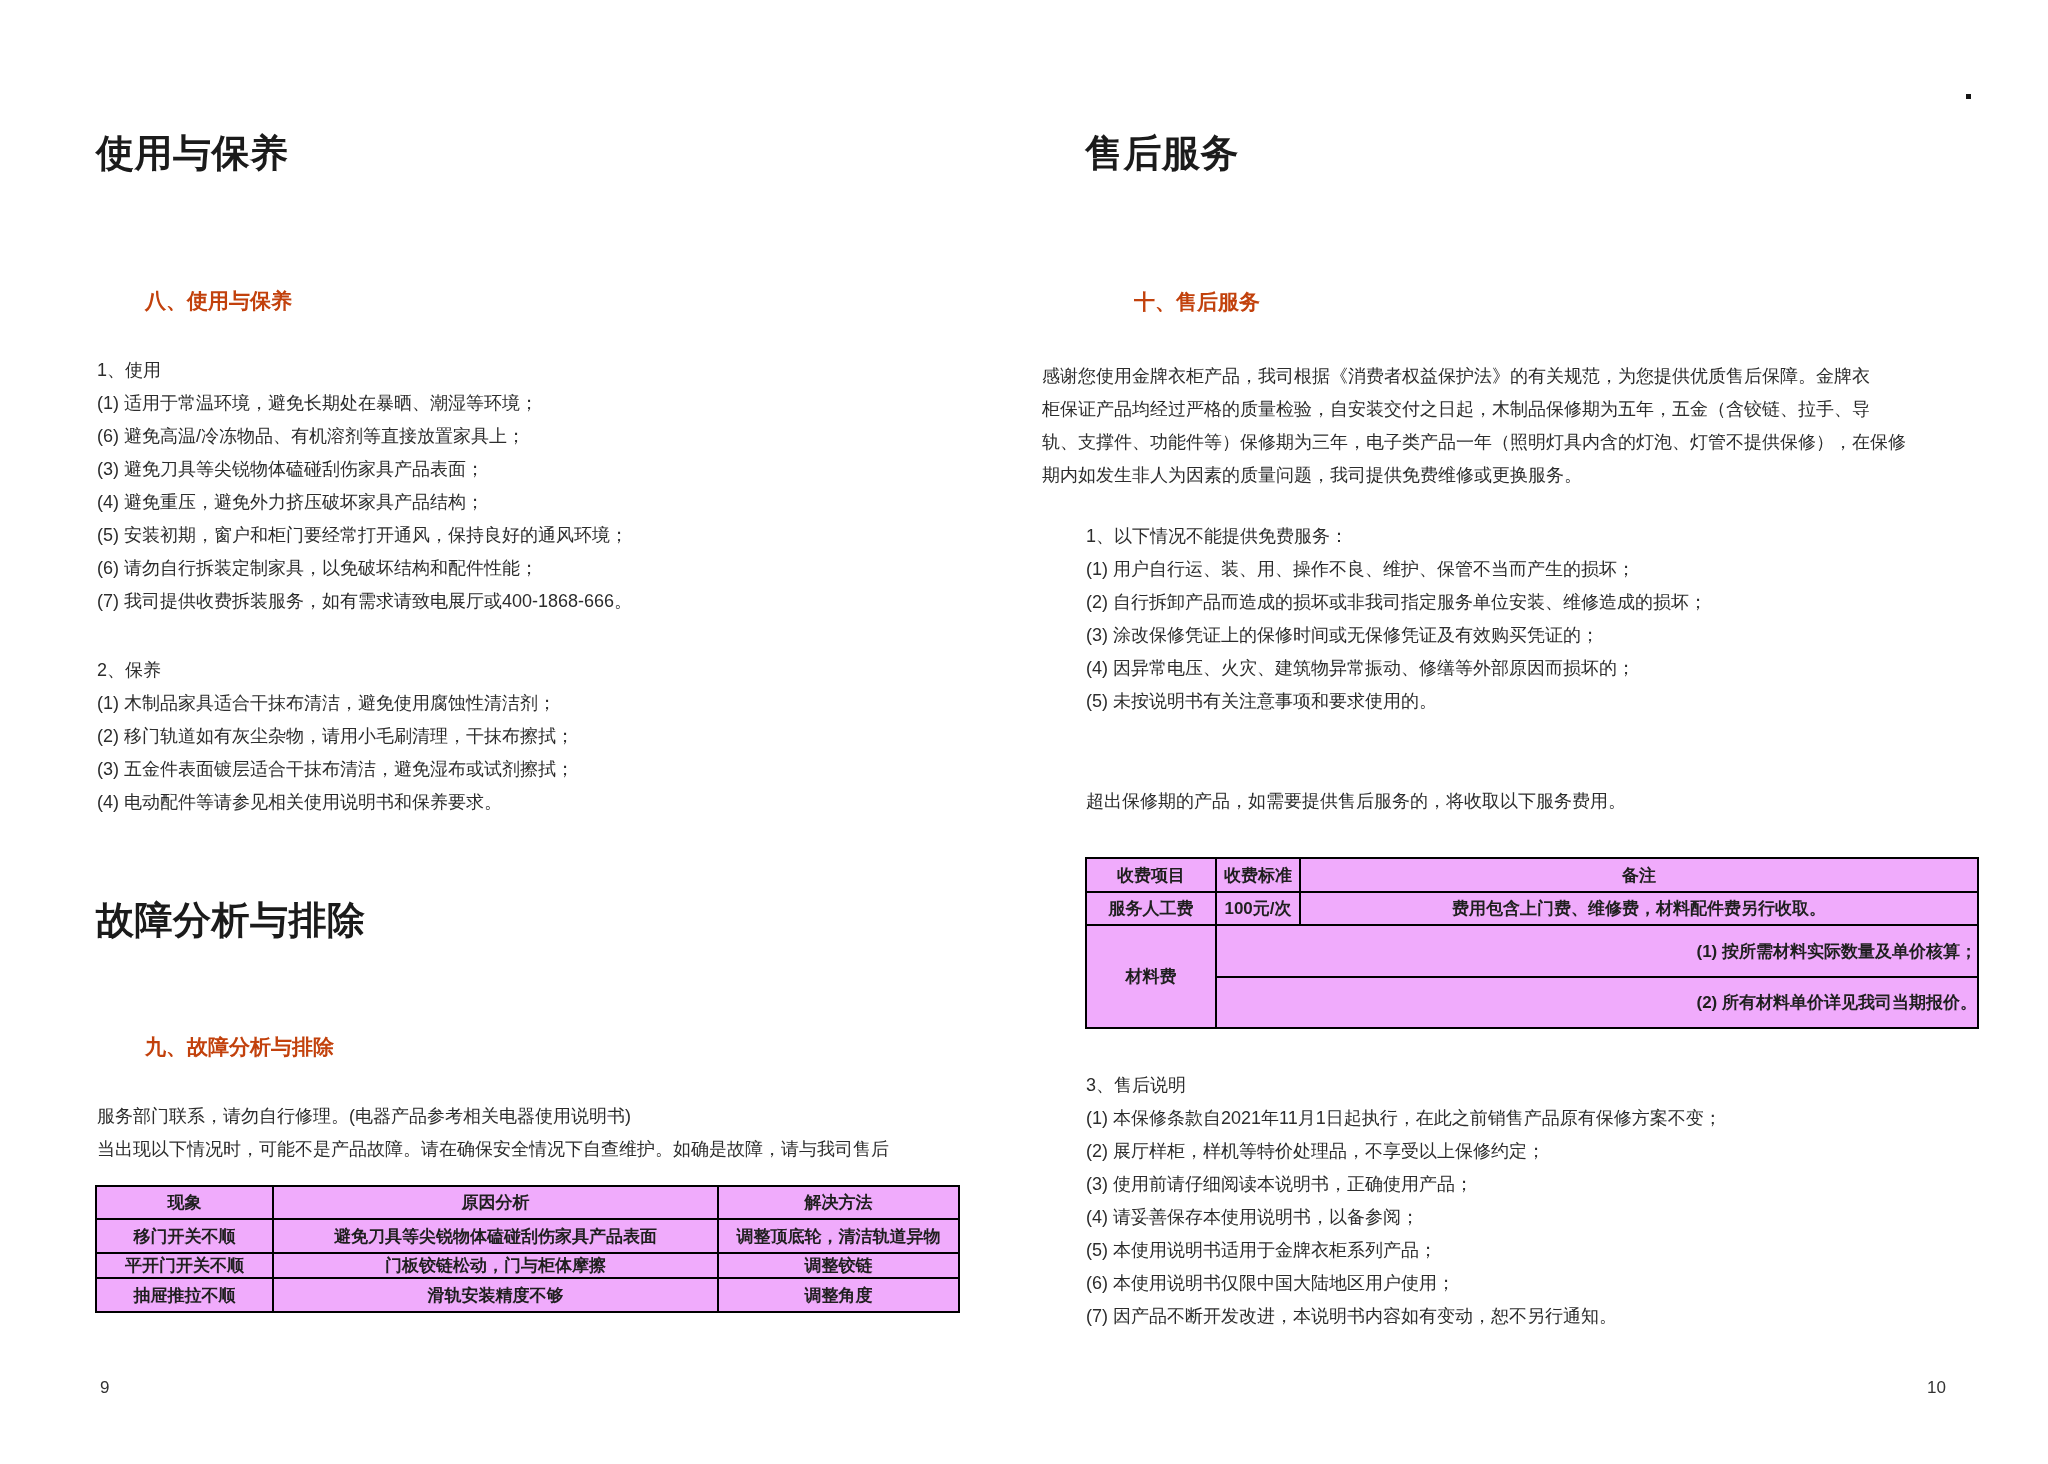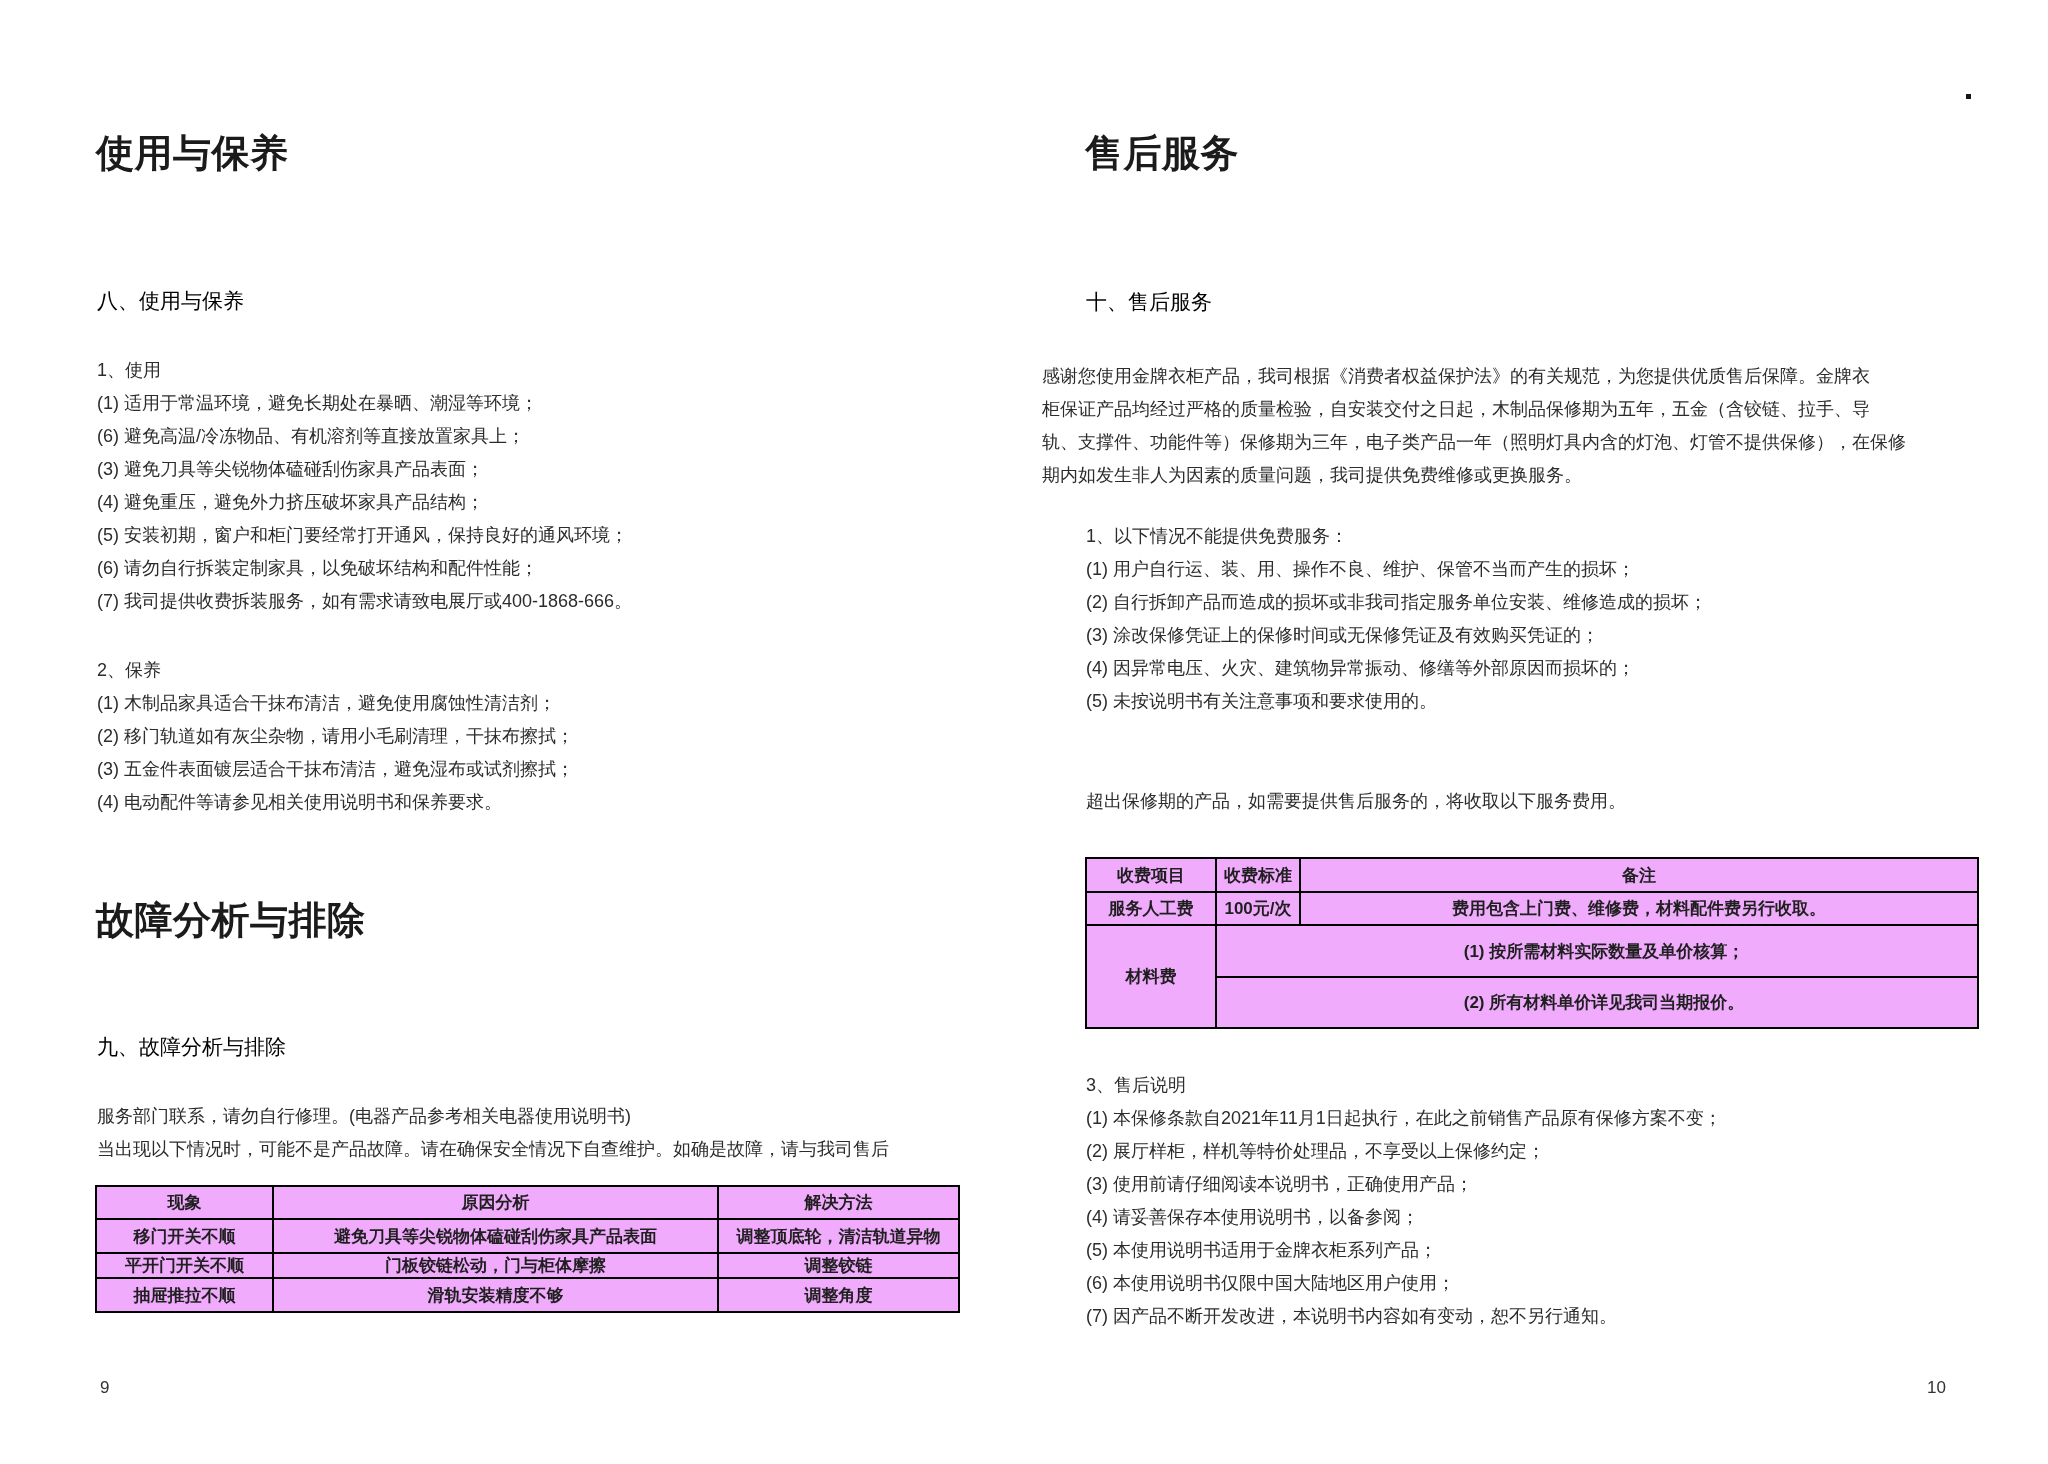--- a/index.html
+++ b/index.html
@@ -3,28 +3,28 @@
 <meta charset="utf-8">
 <style>
   html,body{margin:0;padding:0;}
   body{
     width:2048px;height:1464px;background:#ffffff;position:relative;
     font-family:"Liberation Sans", sans-serif;color:#262626;
     overflow:hidden;
   }
   .abs{position:absolute;white-space:nowrap;}
   .big-title{font-size:38px;font-weight:700;color:#1b1b1b;letter-spacing:0.5px;line-height:1;}
-  .sec-heading{font-size:21px;font-weight:400;color:#000000;line-height:1;}
+  .sec-heading{font-size:21px;font-weight:700;color:#c2410c;line-height:1;margin-left:48px;}
   .body-block{font-size:18px;line-height:33px;color:#2c2c2c;}
   .body-block .bl{height:33px;}
   table{border-collapse:collapse;table-layout:fixed;background:#f0abfc;}
   table, th, td{border:2px solid #000;}
   th, td{padding:0;font-size:17px;font-weight:600;color:#1f1f1f;text-align:center;vertical-align:middle;}
   th{font-weight:600;}
-  td.sub-note{text-align:center;padding-left:14px;}
+  td.sub-note{text-align:right;padding-left:14px;}
   .page-num{font-size:17px;color:#333;}
   .corner-dot{position:absolute;width:5px;height:5px;background:#151515;}
 </style>
 </head>
 <body>
 
 <section>
 
   <div class="abs big-title" style="left:96px;top:134px">使用与保养</div>
 

